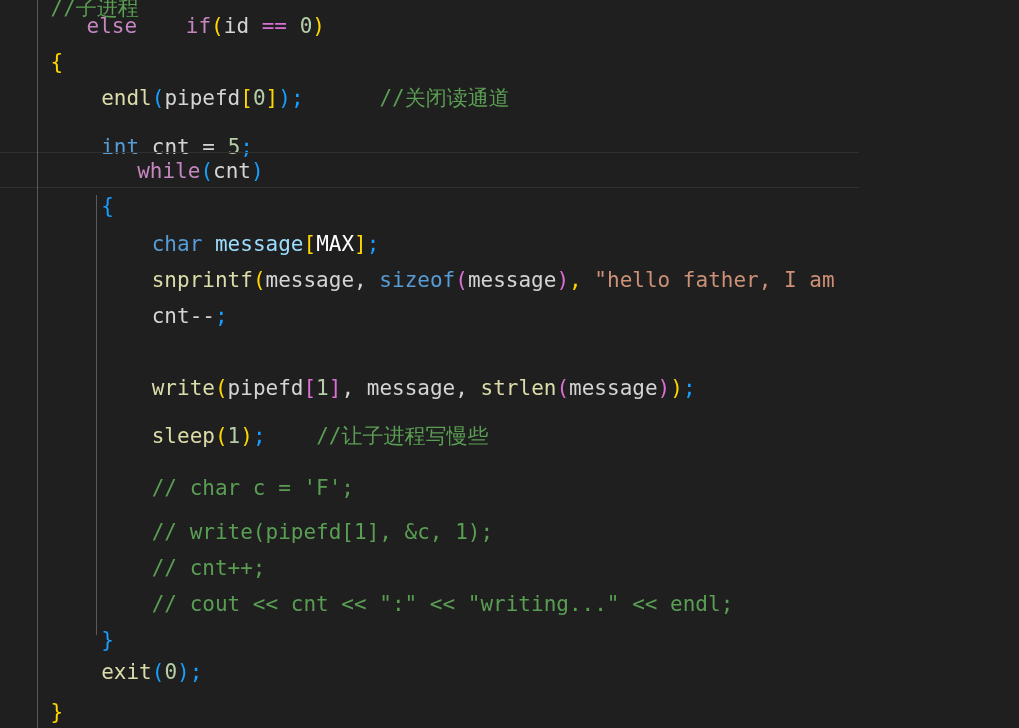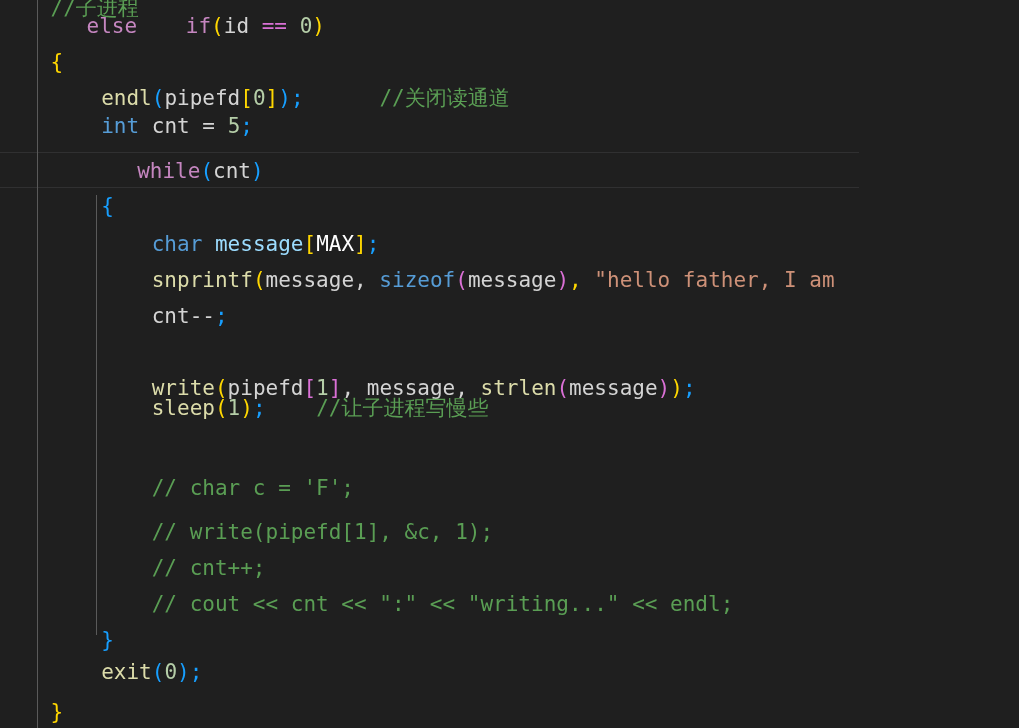--- a/index.html
+++ b/index.html
@@ -107,29 +107,29 @@
 <body>
 
 <div id="editor-root">
 
   <div id="code-surface">
     <div id="lines-host">
         <div class="line" style="top: -10px;"><span class="txt"><span class="var">    </span><span class="cmt">//子进程</span></span></div>
         <div class="line" style="top: 8px;"><span class="txt"><span class="var">    </span><span class="kw">else</span><span class="var"> </span><span class="kw">if</span><span class="b1">(</span><span class="var">id</span><span class="var"> </span><span class="b2">==</span><span class="var"> </span><span class="num">0</span><span class="b1">)</span></span></div>
         <div class="line" style="top: 44px;"><span class="txt"><span class="var">    </span><span class="b1">{</span></span></div>
         <div class="line" style="top: 80px;"><span class="txt"><span class="var">        </span><span class="fn">endl</span><span class="b3">(</span><span class="var">pipefd</span><span class="b1">[</span><span class="num">0</span><span class="b1">]</span><span class="b3">)</span><span class="b3">;</span><span class="var">      </span><span class="cmt">//关闭读通道</span></span></div>
-        <div class="line" style="top: 108px; text-align: right;"><span class="txt"><span class="var">        </span><span class="type">int</span><span class="var"> </span><span class="var">cnt</span><span class="var"> </span><span class="op">=</span><span class="var"> </span><span class="num">5</span><span class="b3">;</span></span></div>
+        <div class="line" style="top: 129px; text-align: right;"><span class="txt"><span class="var">        </span><span class="type">int</span><span class="var"> </span><span class="var">cnt</span><span class="var"> </span><span class="op">=</span><span class="var"> </span><span class="num">5</span><span class="b3">;</span></span></div>
         <div class="line current" style="top: 152px;"><span class="txt"><span class="var">        </span><span class="kw">while</span><span class="b3">(</span><span class="var">cnt</span><span class="b3">)</span></span></div>
         <div class="line" style="top: 188px;"><span class="txt"><span class="var">        </span><span class="b3">{</span></span></div>
         <div class="line" style="top: 226px;"><span class="txt"><span class="var">            </span><span class="type">char</span><span class="var"> </span><span class="decl">message</span><span class="b1">[</span><span class="macro">MAX</span><span class="b1">]</span><span class="b3">;</span></span></div>
         <div class="line" style="top: 262px;"><span class="txt"><span class="var">            </span><span class="fn">snprintf</span><span class="b1">(</span><span class="var">message</span><span class="var">,</span><span class="var"> </span><span class="type">sizeof</span><span class="b2">(</span><span class="var">message</span><span class="b2">)</span><span class="b1">,</span><span class="var"> </span><span class="str">"hello father, I am</span></span></div>
         <div class="line" style="top: 298px;"><span class="txt"><span class="var">            </span><span class="var">cnt</span><span class="op">--</span><span class="b3">;</span></span></div>
         <div class="line" style="top: 334px;"><span class="txt"><span class="var">            </span></span></div>
         <div class="line" style="top: 370px;"><span class="txt"><span class="var">            </span><span class="fn">write</span><span class="b1">(</span><span class="var">pipefd</span><span class="b2">[</span><span class="num">1</span><span class="b2">]</span><span class="var">,</span><span class="var"> </span><span class="var">message</span><span class="var">,</span><span class="var"> </span><span class="fn">strlen</span><span class="b2">(</span><span class="var">message</span><span class="b2">)</span><span class="b1">)</span><span class="b3">;</span></span></div>
-        <div class="line" style="top: 390px;"><span class="txt"><span class="var">            </span><span class="fn">sleep</span><span class="b1">(</span><span class="num">1</span><span class="b1">)</span><span class="b3">;</span><span class="var">    </span><span class="cmt">//让子进程写慢些</span></span></div>
+        <div class="line" style="top: 418px;"><span class="txt"><span class="var">            </span><span class="fn">sleep</span><span class="b1">(</span><span class="num">1</span><span class="b1">)</span><span class="b3">;</span><span class="var">    </span><span class="cmt">//让子进程写慢些</span></span></div>
         <div class="line" style="top: 442px;"><span class="txt"></span></div>
         <div class="line" style="top: 470px;"><span class="txt"><span class="var">            </span><span class="cmt">// char c = 'F';</span></span></div>
         <div class="line" style="top: 514px;"><span class="txt"><span class="var">            </span><span class="cmt">// write(pipefd[1], &amp;c, 1);</span></span></div>
         <div class="line" style="top: 550px;"><span class="txt"><span class="var">            </span><span class="cmt">// cnt++;</span></span></div>
         <div class="line" style="top: 586px;"><span class="txt"><span class="var">            </span><span class="cmt">// cout &lt;&lt; cnt &lt;&lt; ":" &lt;&lt; "writing..." &lt;&lt; endl;</span></span></div>
         <div class="line" style="top: 622px;"><span class="txt"><span class="var">        </span><span class="b3">}</span></span></div>
         <div class="line" style="top: 654px;"><span class="txt"><span class="var">        </span><span class="fn">exit</span><span class="b3">(</span><span class="num">0</span><span class="b3">)</span><span class="b3">;</span></span></div>
         <div class="line" style="top: 694px;"><span class="txt"><span class="var">    </span><span class="b1">}</span></span></div>
       </div>
     <div id="guides-host">

